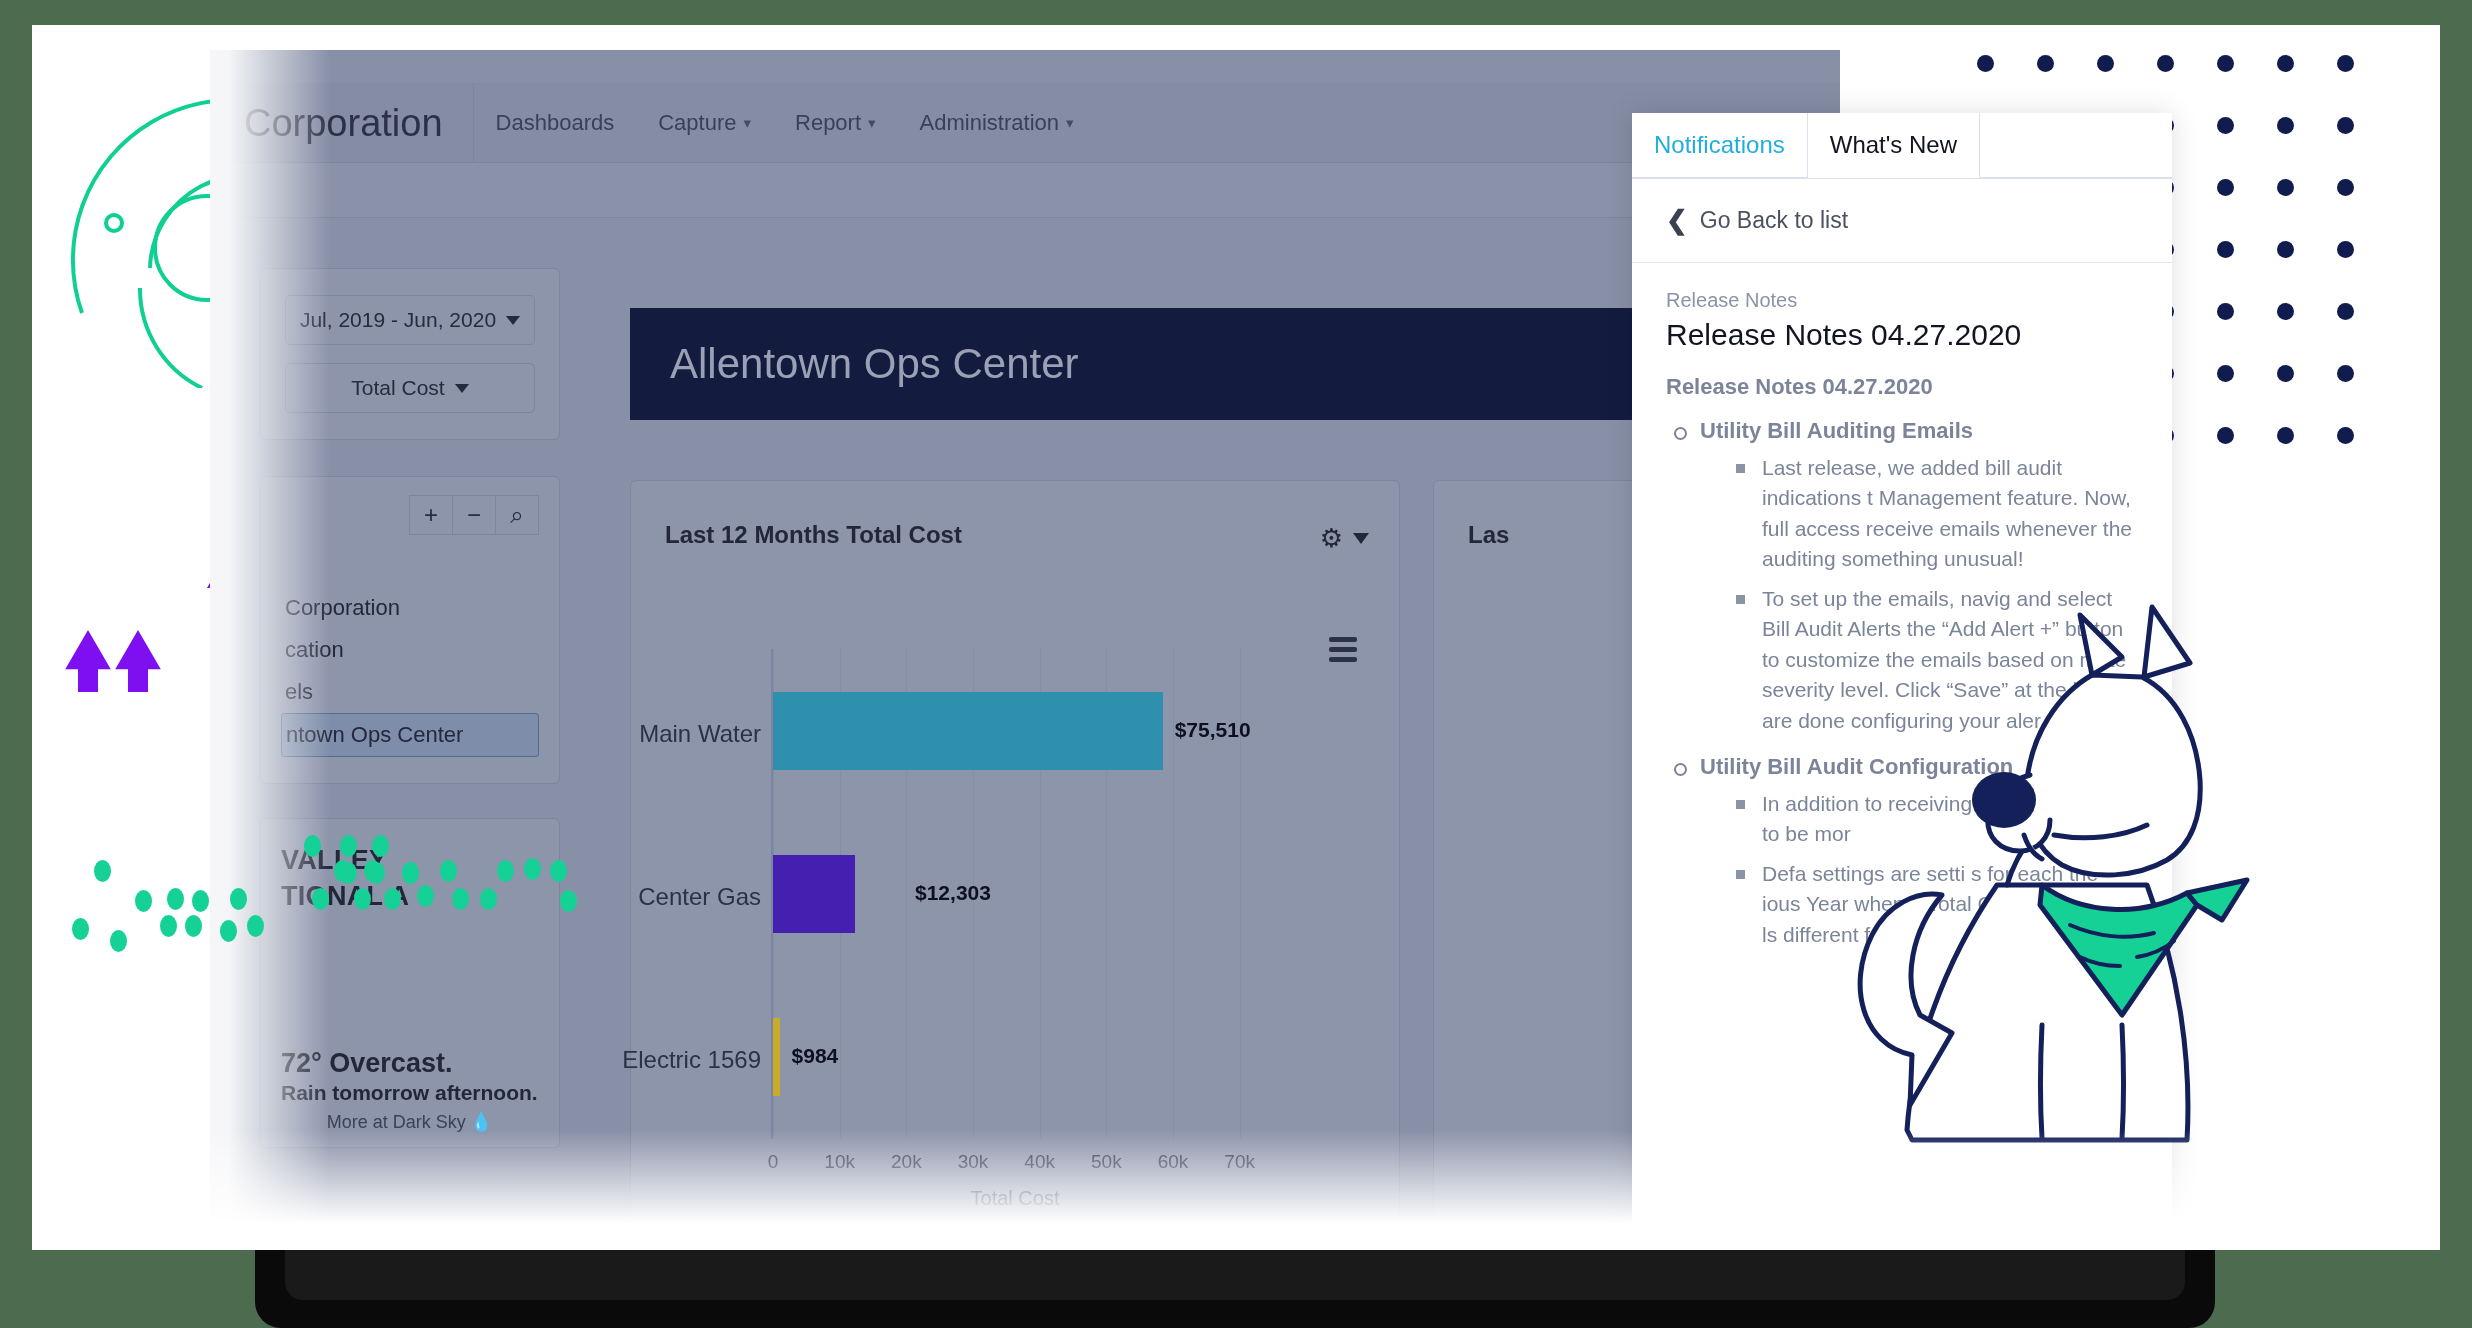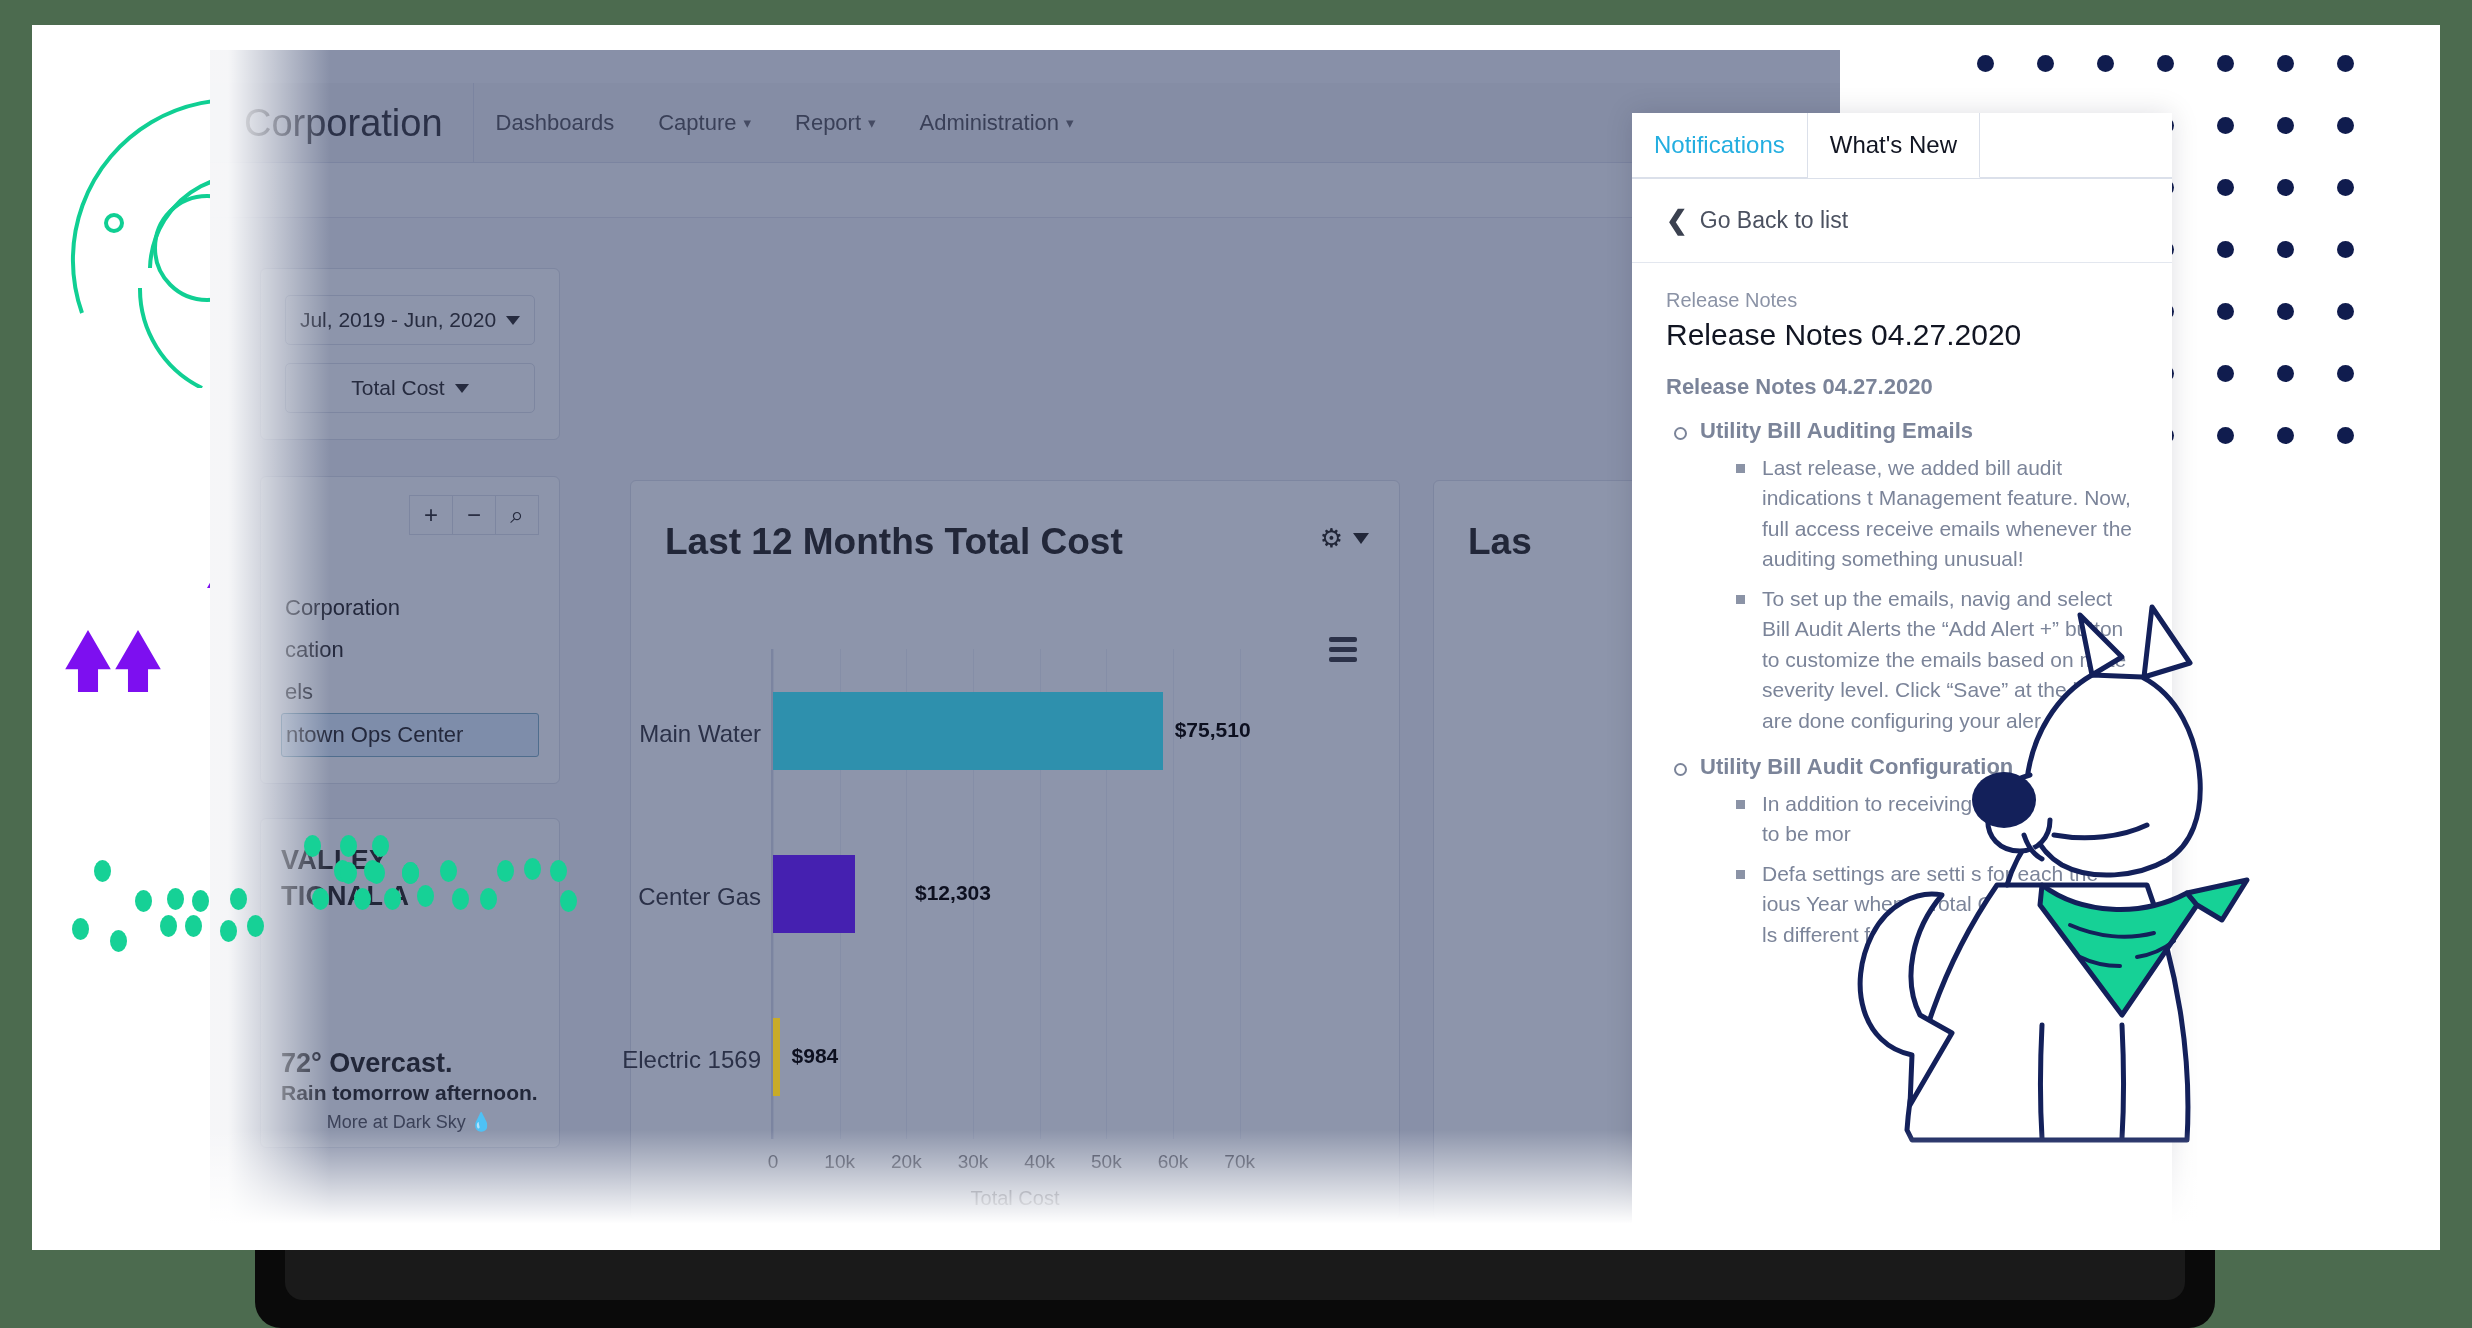--- a/index.html
+++ b/index.html
@@ -172,21 +172,21 @@
     width: 770px; height: 740px;
     background: #8d95ab; border: 1px solid #7d86a0; border-radius: 6px;
   }
   #card-right {
     position: absolute; left: 1223px; top: 430px;
     width: 770px; height: 740px;
     background: #8d95ab; border: 1px solid #7d86a0; border-radius: 6px;
   }
   .card-title {
     position: absolute; left: 34px; top: 40px;
-    font-size: 37px; font-weight: bold; color: #222739;
+    font-size: 24px; font-weight: bold; color: #222739;
     white-space: nowrap;
   }
   #card-gear {
     position: absolute; right: 30px; top: 42px;
     display: flex; align-items: center; gap: 10px;
   }
   .gear-ico { font-size: 26px; color: #222739; }
   .gear-caret {
     width: 0; height: 0;
     border-left: 8px solid transparent; border-right: 8px solid transparent;
@@ -448,20 +448,23 @@
           <div class="wx-temp">72° Overcast.</div>
           <div class="wx-sub">Rain tomorrow afternoon.</div>
           <div class="wx-link">
             <span>More at Dark Sky</span>
             <span>💧</span>
           </div>
         </div>
       </div>
     </div>
 
+    <div id="hero">
+      <div id="hero-title">Allentown Ops Center</div>
+    </div>
 
     <div id="card-main">
       <div class="card-title">Last 12 Months Total Cost</div>
       <div id="card-gear">
         <span class="gear-ico">⚙</span>
         <span class="gear-caret"></span>
       </div>
 
       <div id="chart-area">
         <div id="chart-hamburger">

